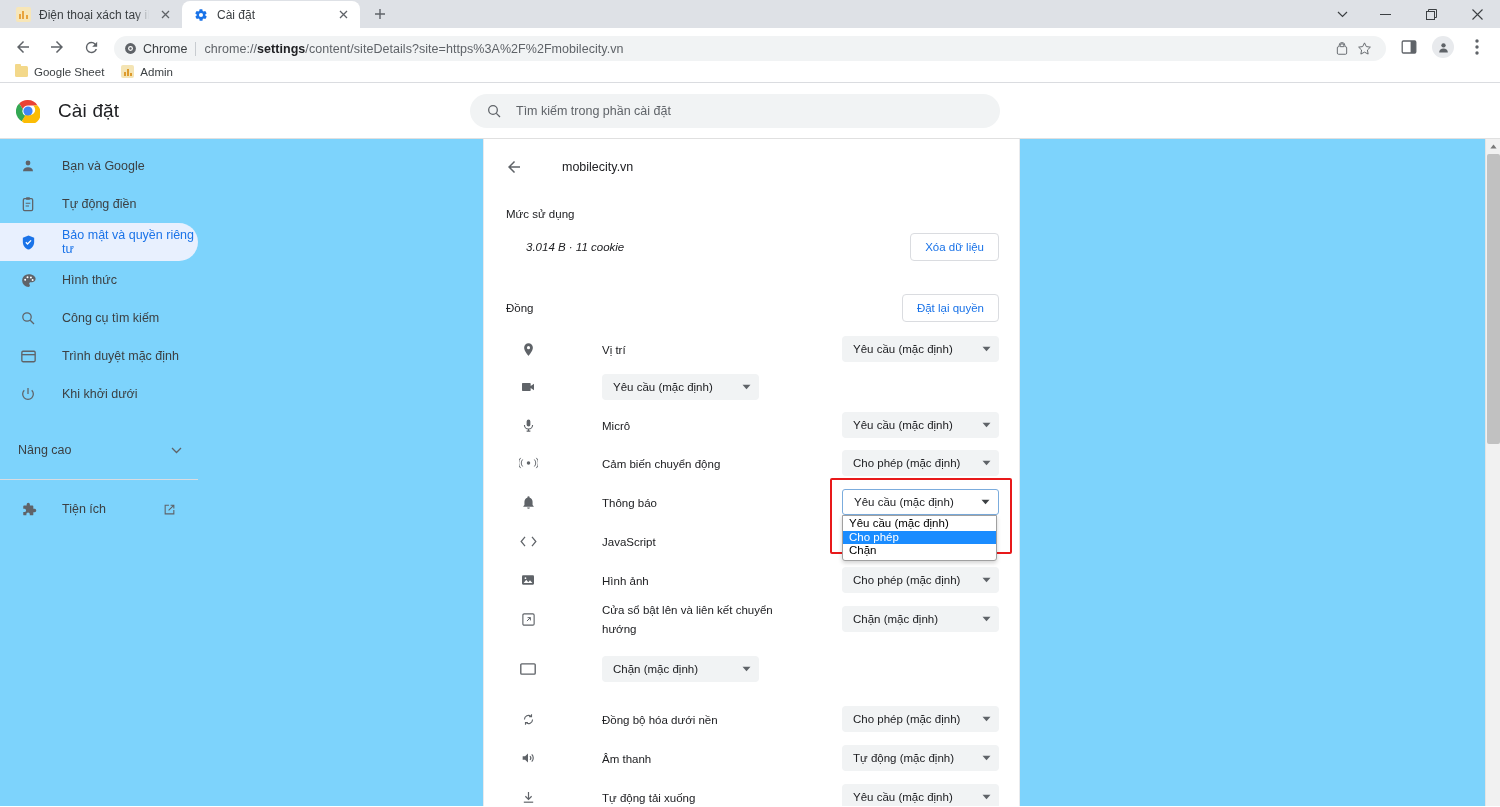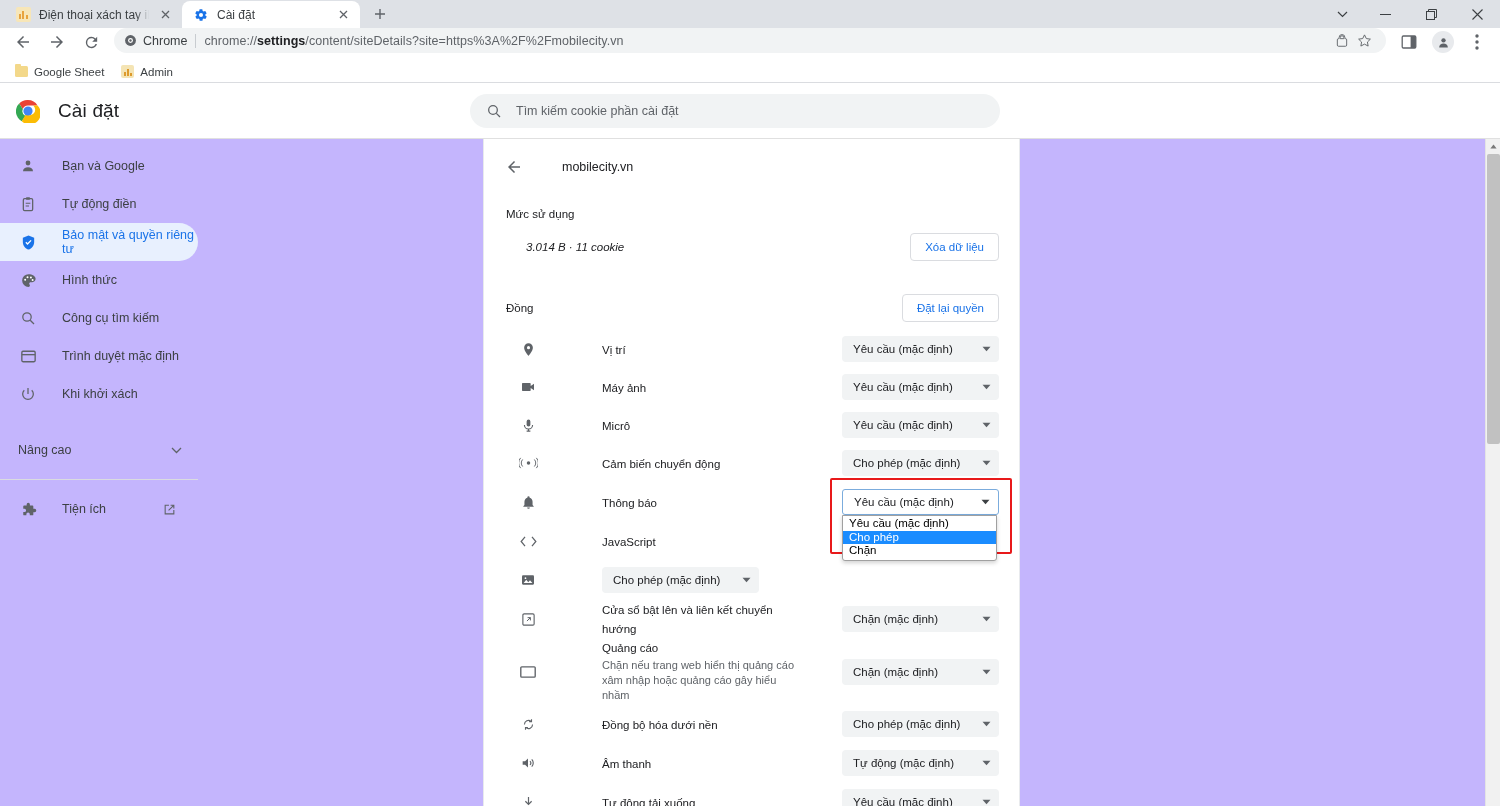--- a/index.html
+++ b/index.html
@@ -64,21 +64,21 @@
   .tabstrip-right {
     position:absolute; right:0; top:0; height:28px;
     display:flex; align-items:center;
   }
   .tsr-btn { width:40px;height:28px;display:flex;align-items:center;justify-content:center;color:#3c4043; }
   .wbtn { width:46px;height:28px;display:flex;align-items:center;justify-content:center;color:#3c4043;}
 
   
   .toolbar {
     height: 33px; background: #fff;
-    display: flex; align-items: flex-start;
+    display: flex; align-items: flex-end;
     padding: 0 6px; gap: 0;
   }
   .tb-icon {
     width: 28px; height: 28px; border-radius: 50%;
     display: flex; align-items: center; justify-content: center;
     color: #5f6368; flex: none; margin: 0 3px;
   }
   .omnibox {
     flex: 1 1 auto; height: 25px; background: #f1f3f4;
     border-radius: 13px; display: flex; align-items: center;
@@ -129,21 +129,21 @@
   .chrome-logo { width:24px;height:24px;flex:none; }
   .sh-title { font-size: 19px; color: #202124; font-weight: 400; letter-spacing:0.15px;}
   .searchbar {
     width: 530px; height: 34px; background: #f1f3f4; border-radius: 17px;
     display:flex; align-items:center; gap:14px; padding: 0 16px;
     margin-left: 214px;
   }
   .searchbar span.ph { font-size: 12.5px; color: #5f6368; }
 
   
-  .page { display: flex; height: calc(807px - 28px - 33px - 22px - 57px); background: #c4b5fd; position: relative;}
+  .page { display: flex; height: calc(807px - 28px - 33px - 22px - 57px); background: #7dd3fc; position: relative;}
   .sidebar { width: 256px; flex: none; padding-top: 8px; }
   .nav-item {
     display:flex; align-items:center; gap:24px;
     height: 38px; padding-left: 18px; margin-right: 0;
     border-radius: 0 19px 19px 0; width: 198px;
     font-size: 12.5px; color: #3c4043;
   }
   .nav-item .ni-icon { width:20px;height:20px;flex:none;display:flex;align-items:center;justify-content:center;color:#5f6368;}
   .nav-item.selected { background: #e8f0fe; color: #1a73e8; font-weight: 500; }
   .nav-item.selected .ni-icon { color: #1a73e8; }
@@ -403,21 +403,21 @@
     </span>
     <span class="sh-title">Cài đặt</span>
   </div>
   <div class="searchbar">
     <span>
       <svg width="16" height="16" viewBox="0 0 24 24">
           <circle cx="10.5" cy="10.5" r="6.5" fill="none" stroke="#5f6368" stroke-width="1.9"></circle>
           <path d="M15.5 15.5L21 21" stroke="#5f6368" stroke-width="1.9"></path>
         </svg>
     </span>
-    <span class="ph">Tìm kiếm cookie phần cài đặt</span>
+    <span class="ph">Tìm kiếm trong phần cài đặt</span>
   </div>
 </div>
 
 <div class="page">
 
   <div class="sidebar">
 
     <div class="nav-item">
       <span class="ni-icon">
         <svg width="16" height="16" viewBox="0 0 24 24">
@@ -482,21 +482,21 @@
       <span>Trình duyệt mặc định</span>
     </div>
 
     <div class="nav-item">
       <span class="ni-icon">
         <svg width="16" height="16" viewBox="0 0 24 24">
             <path d="M12 3v9" stroke="#5f6368" stroke-width="1.9"></path>
             <path d="M17.6 6.4a8 8 0 1 1-11.2 0" fill="none" stroke="#5f6368" stroke-width="1.9"></path>
           </svg>
       </span>
-      <span>Khi khởi xách</span>
+      <span>Khi khởi dưới</span>
     </div>
 
     <div class="nav-adv">
       <span>Nâng cao</span>
       <span class="chev">
         <svg width="11" height="7" viewBox="0 0 11 7">
             <path d="M1 1l4.5 4.5L10 1" stroke="#5f6368" stroke-width="1.3" fill="none"></path>
           </svg>
       </span>
     </div>
@@ -562,21 +562,20 @@
           </div>
         </div>
       </div>
 
       <div class="perm-row">
         <span class="perm-icon">
           <svg width="16" height="16" viewBox="0 0 24 24">
               <path d="M16 10.5V7a1 1 0 0 0-1-1H4a1 1 0 0 0-1 1v10a1 1 0 0 0 1 1h11a1 1 0 0 0 1-1v-3.5l5 3.5V7z" fill="#5f6368"></path>
             </svg>
         </span>
-        <span class="perm-labels"><span class="perm-title">Máy ảnh</span></span>
         <div class="perm-select-wrap">
           <div class="perm-select">
             <span>Yêu cầu (mặc định)</span>
             <span class="caret">
                 <svg width="9" height="6" viewBox="0 0 9 6">
                   <path d="M0.5 0.8h8L4.5 5.3z" fill="#5f6368"></path>
                 </svg>
               </span>
           </div>
         </div>
@@ -659,20 +658,21 @@
       </div>
 
       <div class="perm-row" style="margin-top:1px">
         <span class="perm-icon">
           <svg width="16" height="16" viewBox="0 0 24 24">
               <rect x="3" y="5" width="18" height="14" rx="1.6" fill="#5f6368"></rect>
               <path d="M5.4 16.6l4-5 3 3.7 2.6-3 3.6 4.3z" fill="#fff"></path>
               <circle cx="8.2" cy="9.2" r="1.3" fill="#fff"></circle>
             </svg>
         </span>
+        <span class="perm-labels"><span class="perm-title">Hình ảnh</span></span>
         <div class="perm-select-wrap">
           <div class="perm-select">
             <span>Cho phép (mặc định)</span>
             <span class="caret">
                 <svg width="9" height="6" viewBox="0 0 9 6">
                   <path d="M0.5 0.8h8L4.5 5.3z" fill="#5f6368"></path>
                 </svg>
               </span>
           </div>
         </div>
@@ -696,24 +696,20 @@
               </span>
           </div>
         </div>
       </div>
 
       <div class="perm-row" style="min-height:58px;margin-top:2px">
         <span class="perm-icon">
           <svg width="16" height="14" viewBox="0 0 20 16">
               <rect x="1" y="1.6" width="18" height="12.8" rx="1.2" fill="none" stroke="#5f6368" stroke-width="1.7"></rect>
             </svg>
-        </span>
-        <span class="perm-labels">
-          <span class="perm-title" style="display:block">Quảng cáo</span>
-          <span class="perm-desc" style="display:block">Chặn nếu trang web hiển thị quảng cáo xâm nhập hoặc quảng cáo gây hiểu nhầm</span>
         </span>
         <div class="perm-select-wrap">
           <div class="perm-select">
             <span>Chặn (mặc định)</span>
             <span class="caret">
                 <svg width="9" height="6" viewBox="0 0 9 6">
                   <path d="M0.5 0.8h8L4.5 5.3z" fill="#5f6368"></path>
                 </svg>
               </span>
           </div>

